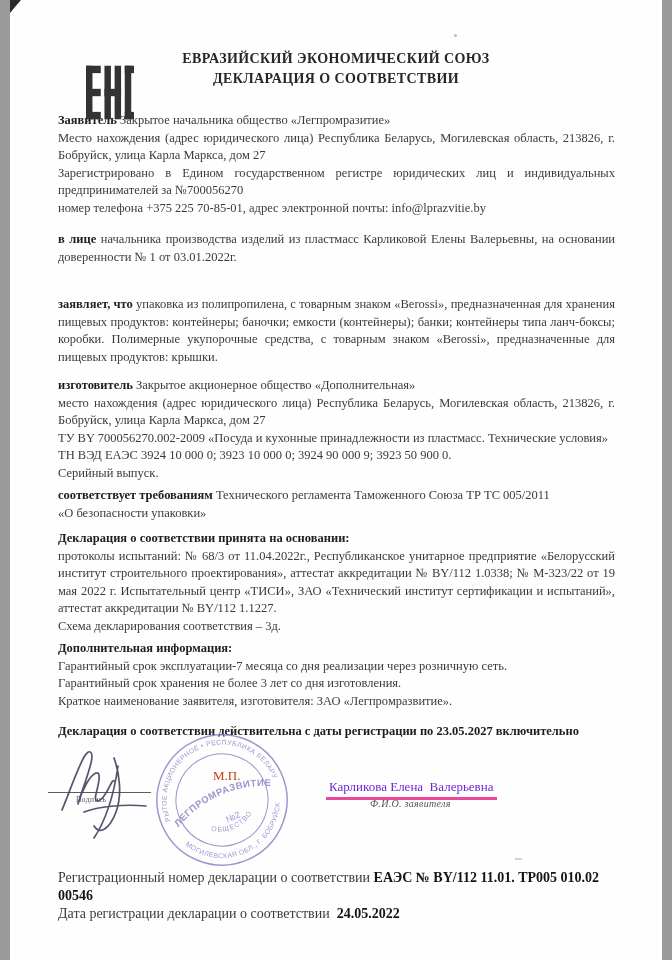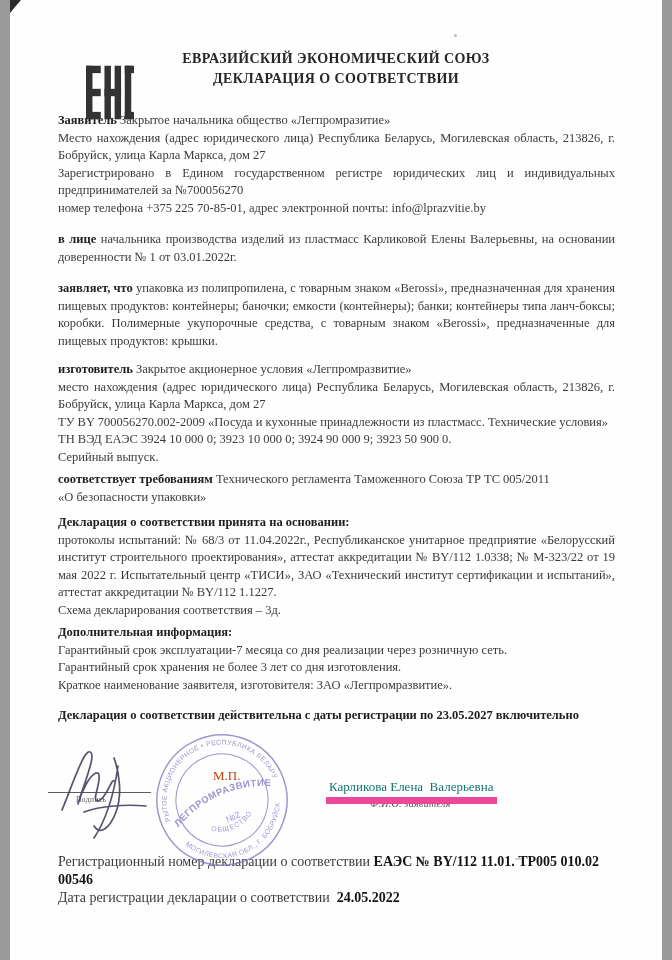--- a/index.html
+++ b/index.html
@@ -16,37 +16,37 @@
   .doc-title{
     text-align:center;font-weight:bold;font-size:14px;line-height:20px;
     color:#262626;letter-spacing:.4px;margin:0;padding-top:49px;
   }
   
   .eac-logo{position:absolute;left:76px;top:63px;width:48px;height:59px;}
   .eac-logo rect{fill:#333;}
   
   .blk-applicant{margin-top:23px;}
   .blk-representative{margin-top:14px;}
-  .blk-statement{margin-top:14px;}
+  .blk-statement{margin-top:30px;}
   .blk-manufacturer{margin-top:11px;}
   .blk-compliance{margin-top:5px;}
   .blk-basis{margin-top:8px;}
   .blk-additional{margin-top:5px;}
   .blk-validity{margin-top:13px;white-space:nowrap;font-weight:bold;color:#1d1d1d;text-align:left;}
   .sig-space{height:128px;}
   .footer-line{margin:0;font-size:14px;line-height:18px;text-align:left;}
   .footer-line b{color:#151515;}
   
   .sig-line{position:absolute;left:38px;top:792px;width:103px;border-top:1.3px solid #5c5c5c;}
   .sig-caption{position:absolute;left:66px;top:795px;font-size:7.5px;color:#555;letter-spacing:.4px;}
   .signature-svg{position:absolute;left:44px;top:744px;width:116px;height:100px;z-index:7;}
   .signature-svg path{fill:none;stroke:#46405f;stroke-width:1.7;stroke-linecap:round;opacity:.9;}
   .mp-label{position:absolute;left:203px;top:768px;font-size:13px;color:#c2410c;z-index:8;}
-  .fio{position:absolute;left:316px;top:779px;font-size:13px;color:#0f766e;
-       border-bottom:7px solid #ec4899;padding:0 3px 2px;white-space:pre;z-index:4;}
+  .fio{position:absolute;left:316px;top:779px;font-size:13px;color:#6d28d9;
+       border-bottom:3px solid #ec4899;padding:0 3px 2px;white-space:pre;z-index:4;}
   .fio-caption{position:absolute;left:360px;top:798px;font-size:10px;color:#555;letter-spacing:.3px;font-style:italic;}
   .stamp-svg{position:absolute;left:142px;top:730px;width:140px;height:140px;opacity:.82;filter:blur(.3px);z-index:5;}
   
   .corner-mark{position:absolute;left:0;top:0;width:11px;height:13px;background:#2c2c2c;
                clip-path:polygon(0 0,100% 0,55% 45%,0 100%);}
   .speck-1{position:absolute;left:444px;top:34px;width:3px;height:3px;border-radius:50%;background:#bcbcbc;}
   .speck-2{position:absolute;left:505px;top:858px;width:7px;height:2px;background:#d3d3d3;}
 </style>
 </head>
 <body>
@@ -85,21 +85,21 @@
 
     <div class="blk-representative">
       <p class="para"><b>в лице</b> <span>начальника производства изделий из пластмасс Карликовой Елены Валерьевны, на основании доверенности № 1 от 03.01.2022г.</span></p>
     </div>
 
     <div class="blk-statement">
       <p class="para"><b>заявляет, что</b> <span>упаковка из полипропилена, с товарным знаком «Berossi», предназначенная для хранения пищевых продуктов: контейнеры; баночки; емкости (контейнеры); банки; контейнеры типа ланч-боксы; коробки. Полимерные укупорочные средства, с товарным знаком «Berossi», предназначенные для пищевых продуктов: крышки.</span></p>
     </div>
 
     <div class="blk-manufacturer">
-      <p class="para"><b>изготовитель</b> <span>Закрытое акционерное условия «Легпромразвитие»</span></p>
+      <p class="para"><b>изготовитель</b> <span>Закрытое акционерное общество «Дополнительная»</span></p>
       <p class="para">место нахождения (адрес юридического лица) Республика Беларусь, Могилевская область, 213826, г. Бобруйск, улица Карла Маркса, дом 27</p>
       <p class="para">ТУ BY 700056270.002-2009 «Посуда и кухонные принадлежности из пластмасс. Технические условия»</p>
       <p class="para">ТН ВЭД ЕАЭС 3924 10 000 0; 3923 10 000 0; 3924 90 000 9; 3923 50 900 0.</p>
       <p class="para">Серийный выпуск.</p>
     </div>
 
     <div class="blk-compliance">
       <p class="para"><b>соответствует требованиям</b> <span>Технического регламента Таможенного Союза ТР ТС 005/2011</span><br><span>«О безопасности упаковки»</span></p>
     </div>
 

